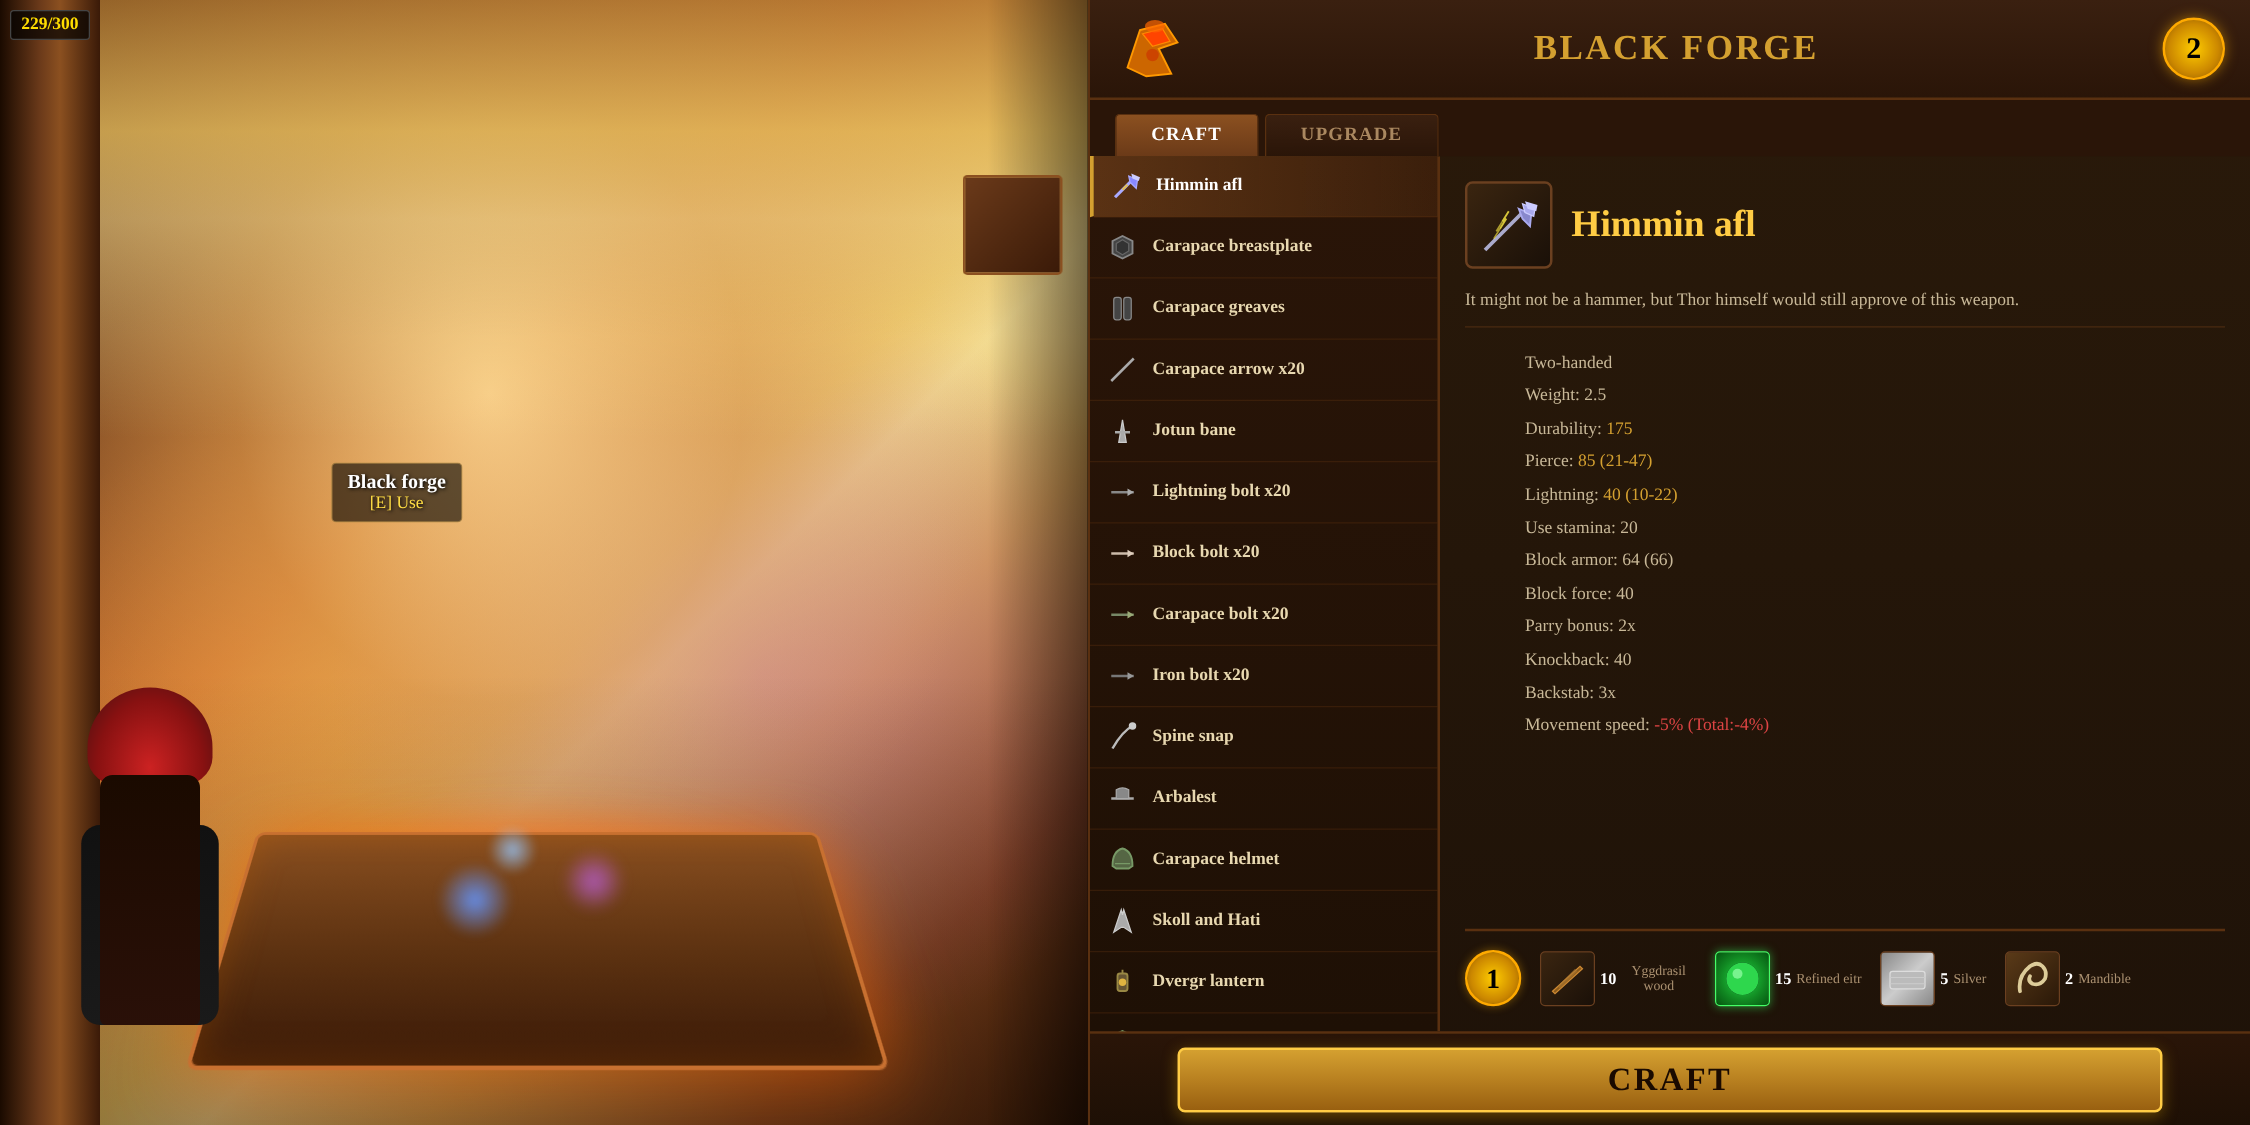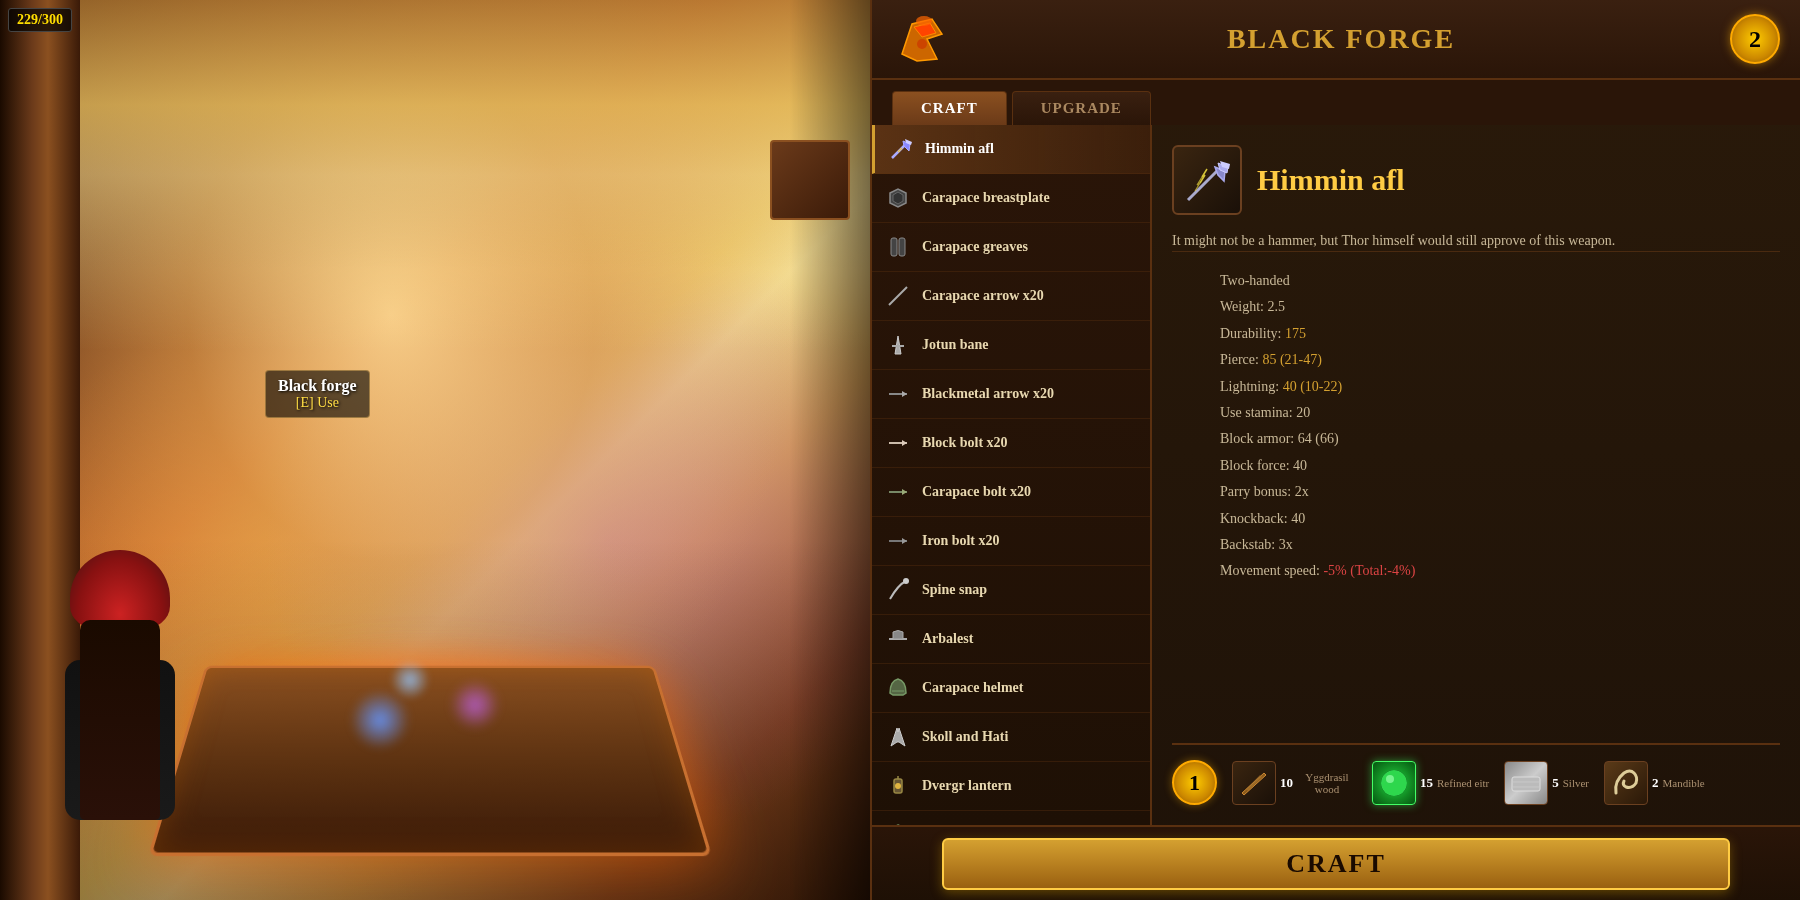--- a/index.html
+++ b/index.html
@@ -361,21 +361,21 @@
       font-weight: bold;
       font-family: 'Georgia', serif;
     }
 
     .detail-description {
       color: #c8b898;
       font-size: 14px;
       line-height: 1.5;
       margin-bottom: 18px;
       border-bottom: 1px solid #4a2a10;
-      padding-bottom: 0;
+      padding-bottom: 10px;
     }
 
     
     .stats-grid {
       display: flex;
       flex-direction: column;
       gap: 4px;
       margin-bottom: 20px;
     }
 
@@ -616,21 +616,21 @@
         <span class="item-name">Jotun bane</span>
       </div>
 
       <div class="list-item">
         <div class="item-icon">
           <svg width="26" height="26" viewBox="0 0 26 26">
             <line x1="4" y1="13" x2="22" y2="13" stroke="#888888" stroke-width="2"></line>
             <path d="M22 13 L17 10 L17 16 Z" fill="#aaaaaa"></path>
           </svg>
         </div>
-        <span class="item-name">Blackmetal arrow x20</span>
+        <span class="item-name">Lightning bolt x20</span>
       </div>
 
       <div class="list-item">
         <div class="item-icon">
           <svg width="26" height="26" viewBox="0 0 26 26">
             <line x1="4" y1="13" x2="22" y2="13" stroke="#ccbbaa" stroke-width="2"></line>
             <path d="M22 13 L17 10 L17 16 Z" fill="#ddccbb"></path>
           </svg>
         </div>
         <span class="item-name">Block bolt x20</span>

